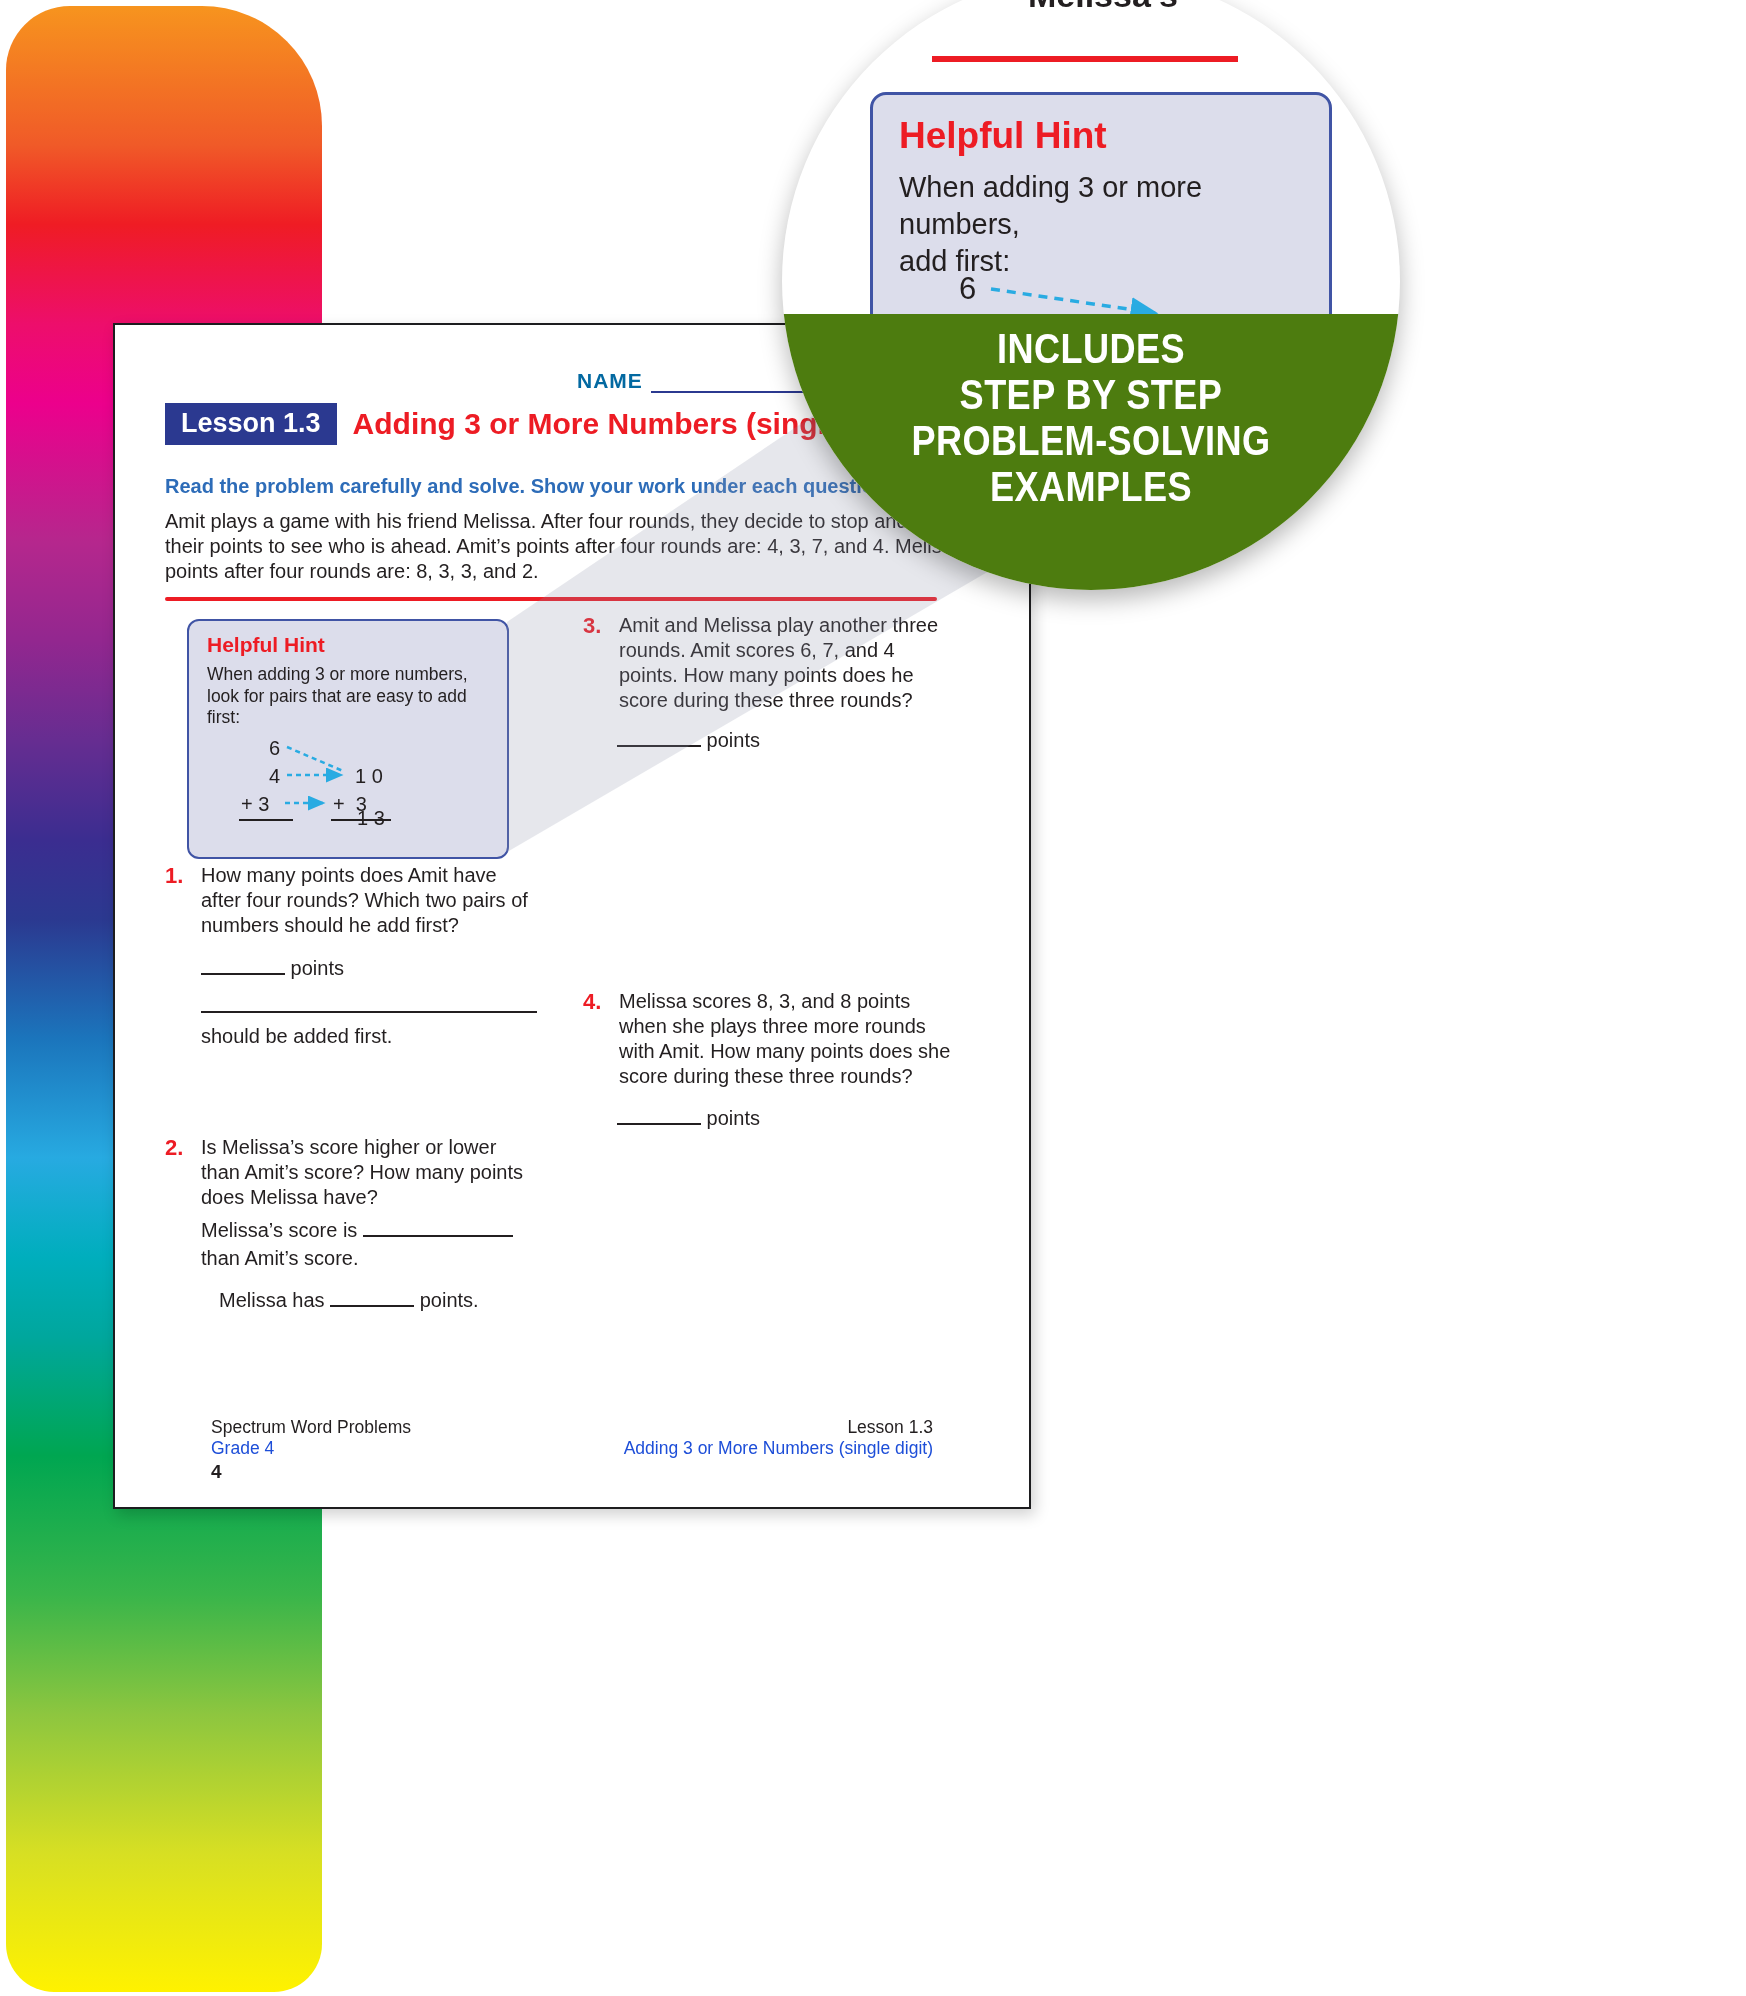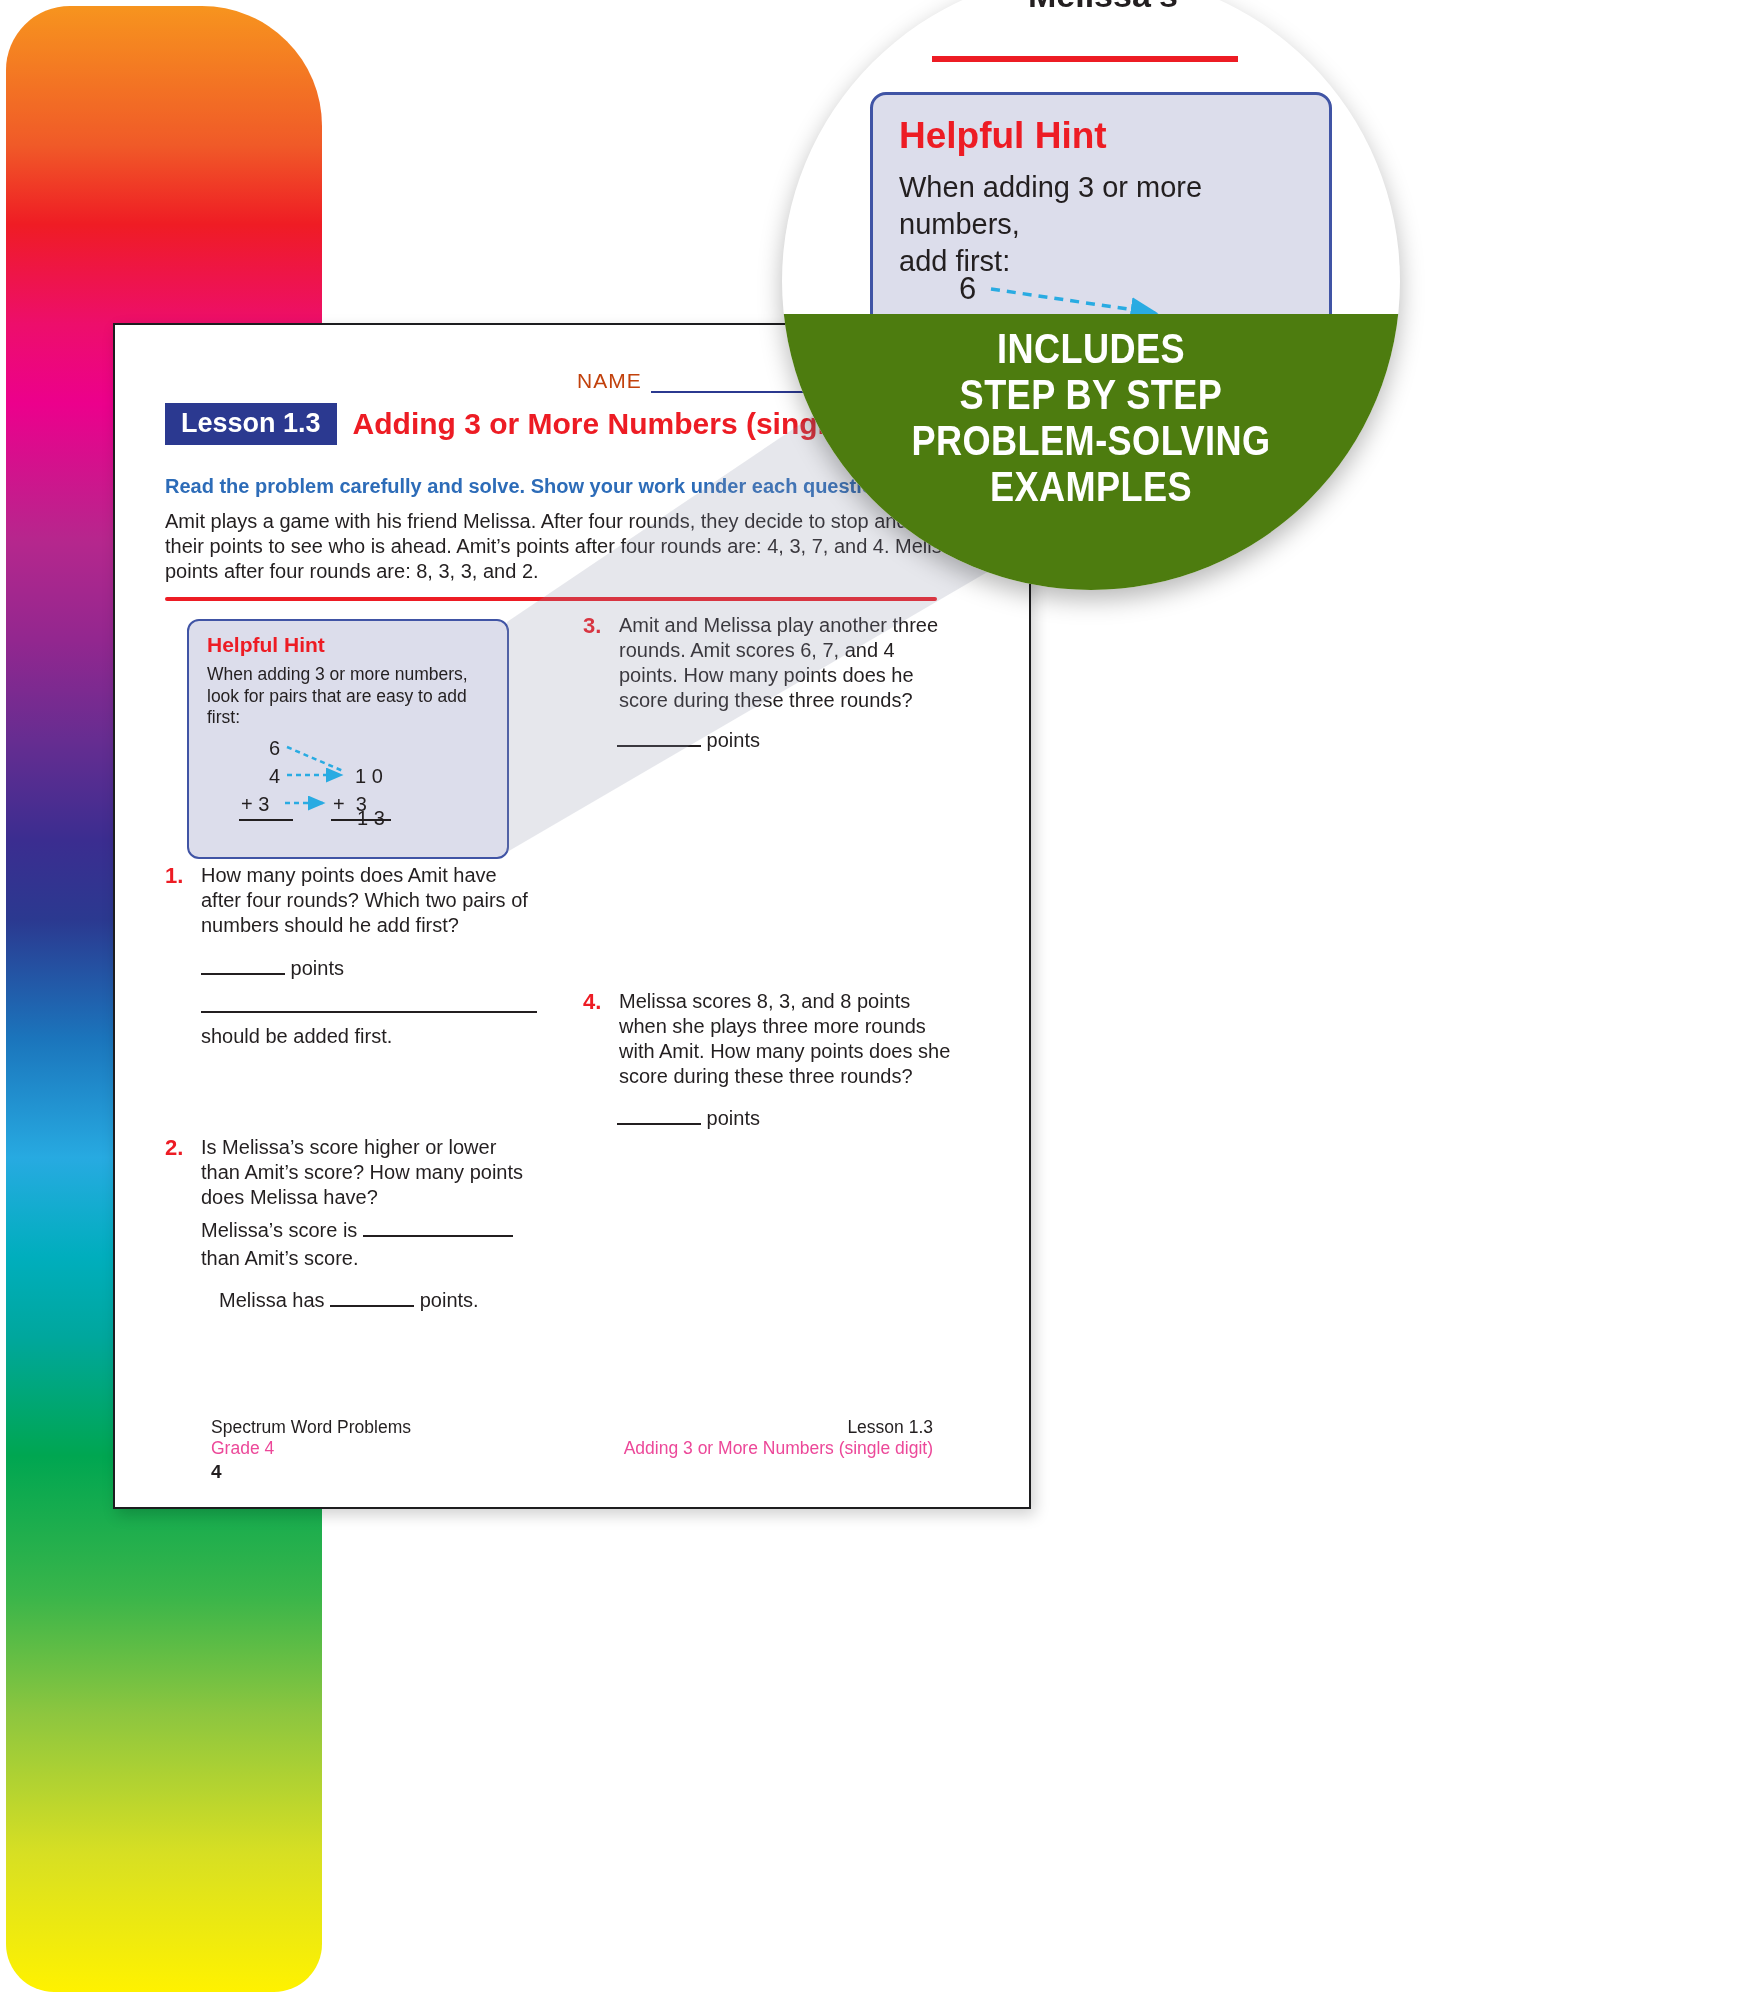--- a/index.html
+++ b/index.html
@@ -18,22 +18,22 @@
       #1B75BC 52%, #27AAE1 58%, #00AEBD 63%, #00A79D 67%, #00A651 73%,
       #39B54A 80%, #8DC63F 86%, #D7DF23 93%, #FFF200 100%);
     z-index:0;
   }
   
   .page {
     position:absolute; left:113px; top:323px; width:918px; height:1186px;
     background:#fff; border:2px solid #1d1d1f; z-index:1;
     box-shadow:4px 6px 14px rgba(0,0,0,0.18);
   }
-  .name-label { position:absolute; left:462px; top:44px; font-size:21px; font-weight:normal;
-    color:#c2410c; letter-spacing:1px; }
+  .name-label { position:absolute; left:462px; top:44px; font-size:21px; font-weight:bold;
+    color:#0369a1; letter-spacing:1px; }
   .name-line  { position:absolute; left:536px; top:66px; width:370px; border-bottom:2.5px solid #2B3990; }
   .lesson-row { position:absolute; left:50px; top:78px; display:flex; align-items:center; gap:16px; white-space:nowrap; }
   .lesson-badge { background:#2B3990; color:#fff; font-size:27px; font-weight:bold; padding:5px 16px 6px; }
   .lesson-title { color:#ED1C24; font-size:30px; font-weight:bold; }
   .instruction { position:absolute; left:50px; top:150px; font-size:20px; font-weight:bold; color:#2D6CB8; }
   .intro { position:absolute; left:50px; top:184px; width:815px; font-size:20px; line-height:25px; }
   .red-rule { position:absolute; left:50px; top:272px; width:772px; height:4px; background:#ED1C24; border-radius:2px; }
 
   
   .hint-box { position:absolute; left:72px; top:294px; width:322px; height:240px;
@@ -49,21 +49,21 @@
   .question { position:absolute; display:flex; gap:8px; }
   .qnum { color:#ED1C24; font-weight:bold; font-size:22px; min-width:28px; }
   .qtext { font-size:20px; line-height:25px; }
   .answer { position:absolute; font-size:20px; }
   .uline { display:inline-block; border-bottom:2px solid #231F20; height:0.9em; vertical-align:baseline; }
   .longline { position:absolute; border-bottom:2px solid #231F20; }
 
   
   .footer-left { position:absolute; left:50px; top:1092px; font-size:17.5px; line-height:21px;margin-left:46px; }
   .footer-right { position:absolute; right:96px; top:1092px; font-size:17.5px; line-height:21px; text-align:right; }
-  .ft-red { color:#ec4899; }
+  .ft-red { color:#1d4ed8; }
   .ft-num { font-weight:bold; font-size:19px; margin-top:2px; }
 
   
   .beam { position:absolute; left:0; top:0; z-index:2; pointer-events:none; }
 
   
   .circle {
     position:absolute; left:782px; top:-28px; width:618px; height:618px;
     border-radius:50%; background:#fff; overflow:hidden; z-index:3;
     box-shadow:0 10px 24px rgba(0,0,0,0.28);

